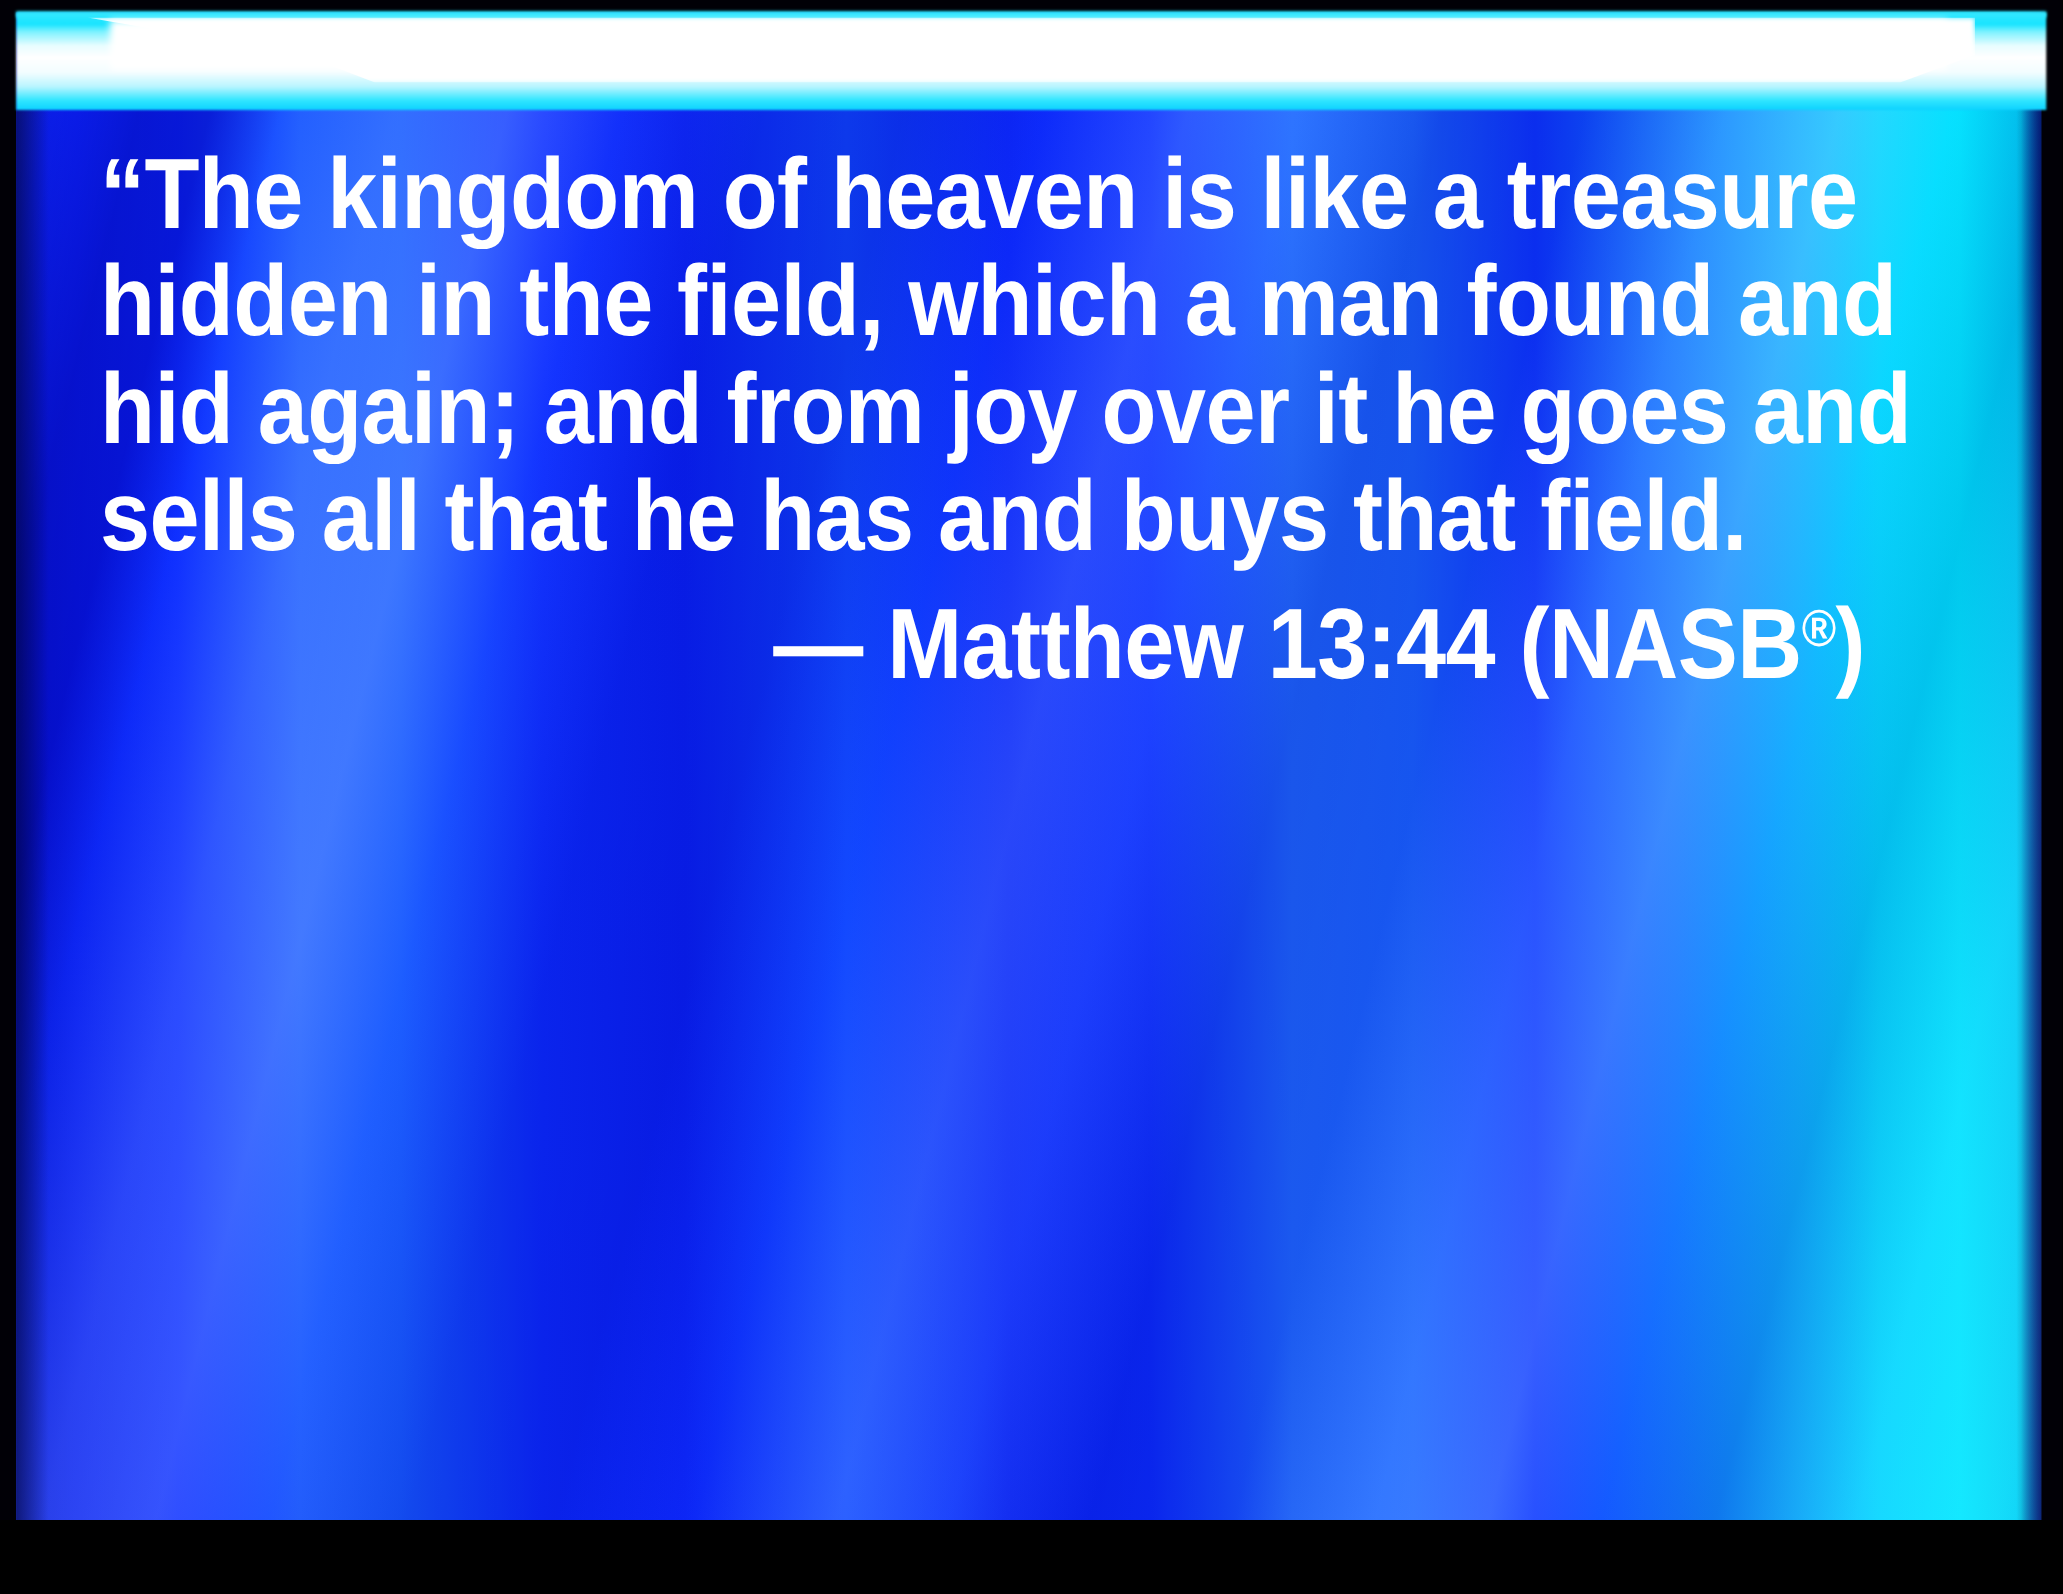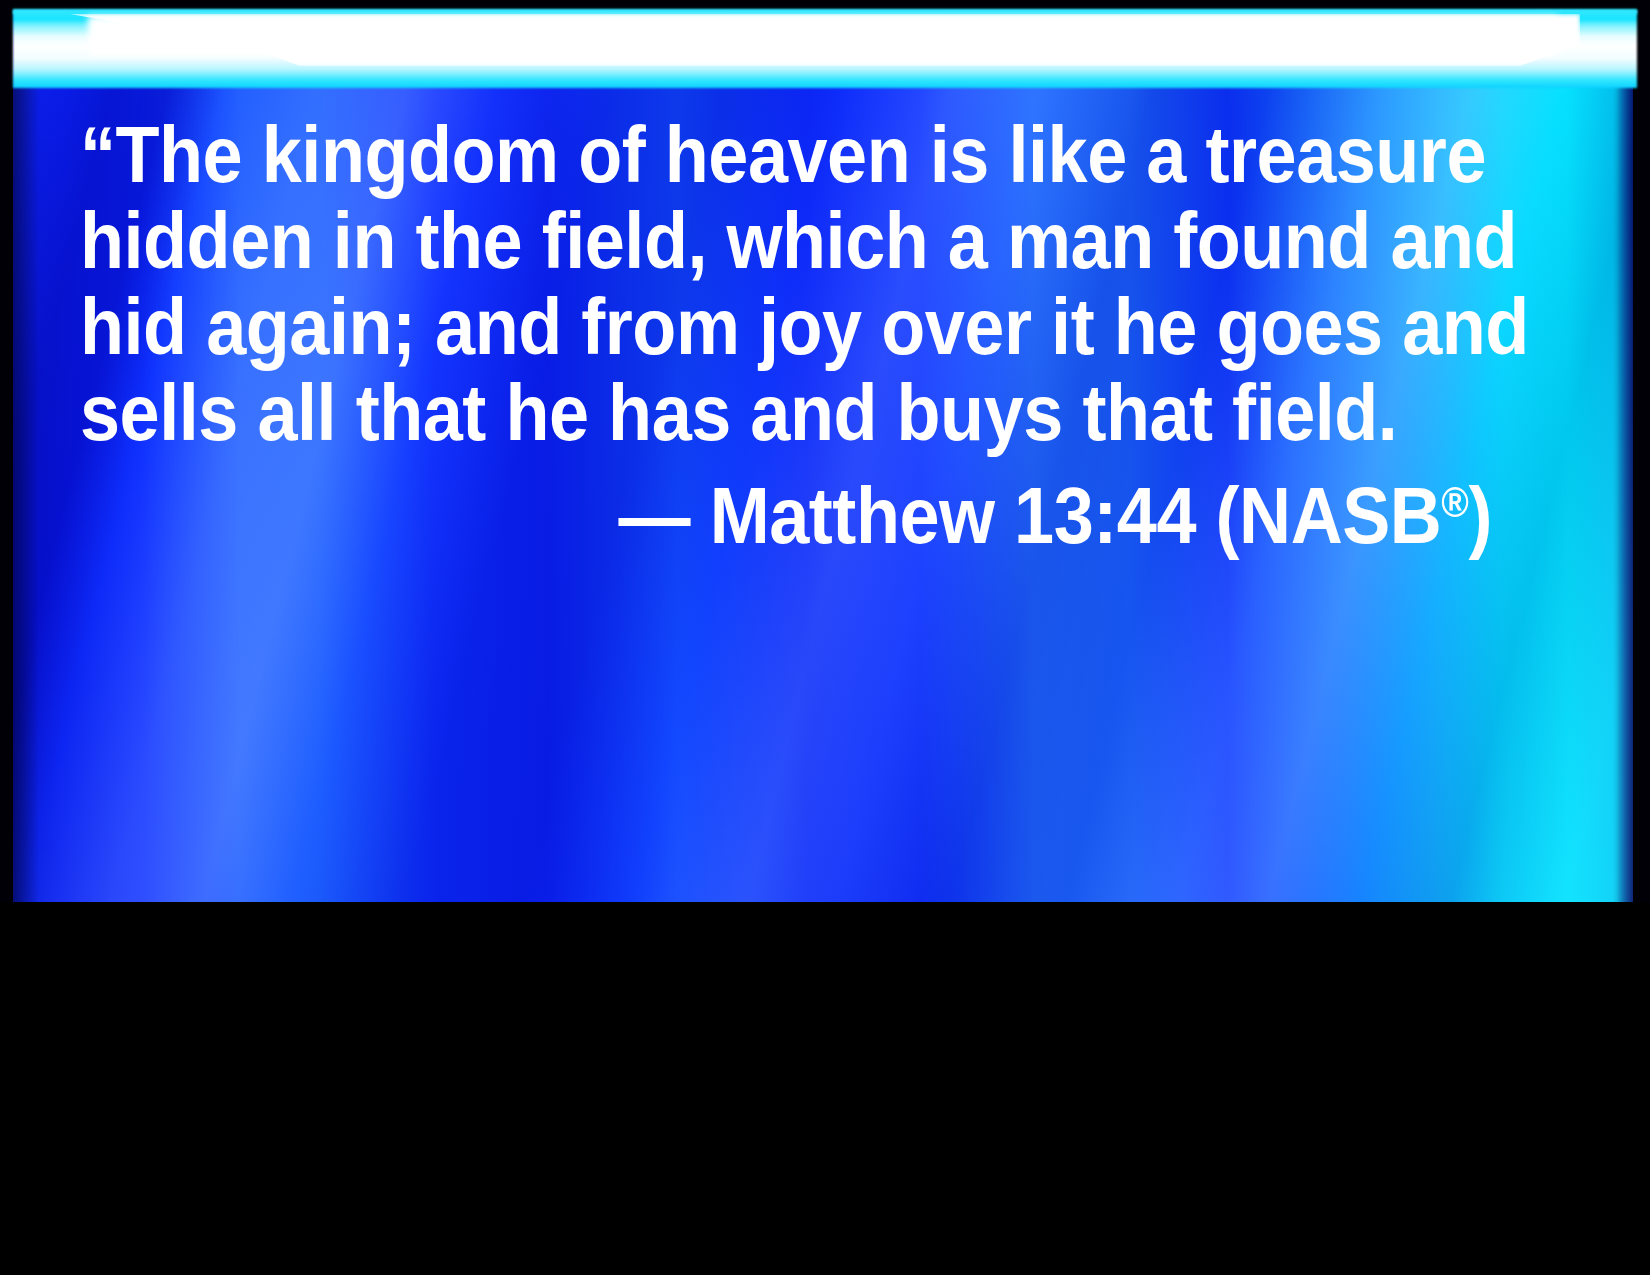--- a/index.html
+++ b/index.html
@@ -4,21 +4,21 @@
 <style>
   html, body {
     margin: 0;
     padding: 0;
     background: #000000;
   }
 
   #slide {
     position: relative;
     width: 1650px;
-    height: 902px;
+    height: 1216px;
     overflow: hidden;
     background: #000000;
     font-family: "Liberation Sans", "DejaVu Sans", sans-serif;
   }
 
   
   #frame {
     position: absolute;
     left: 0; top: 0;
     width: 1650px;

